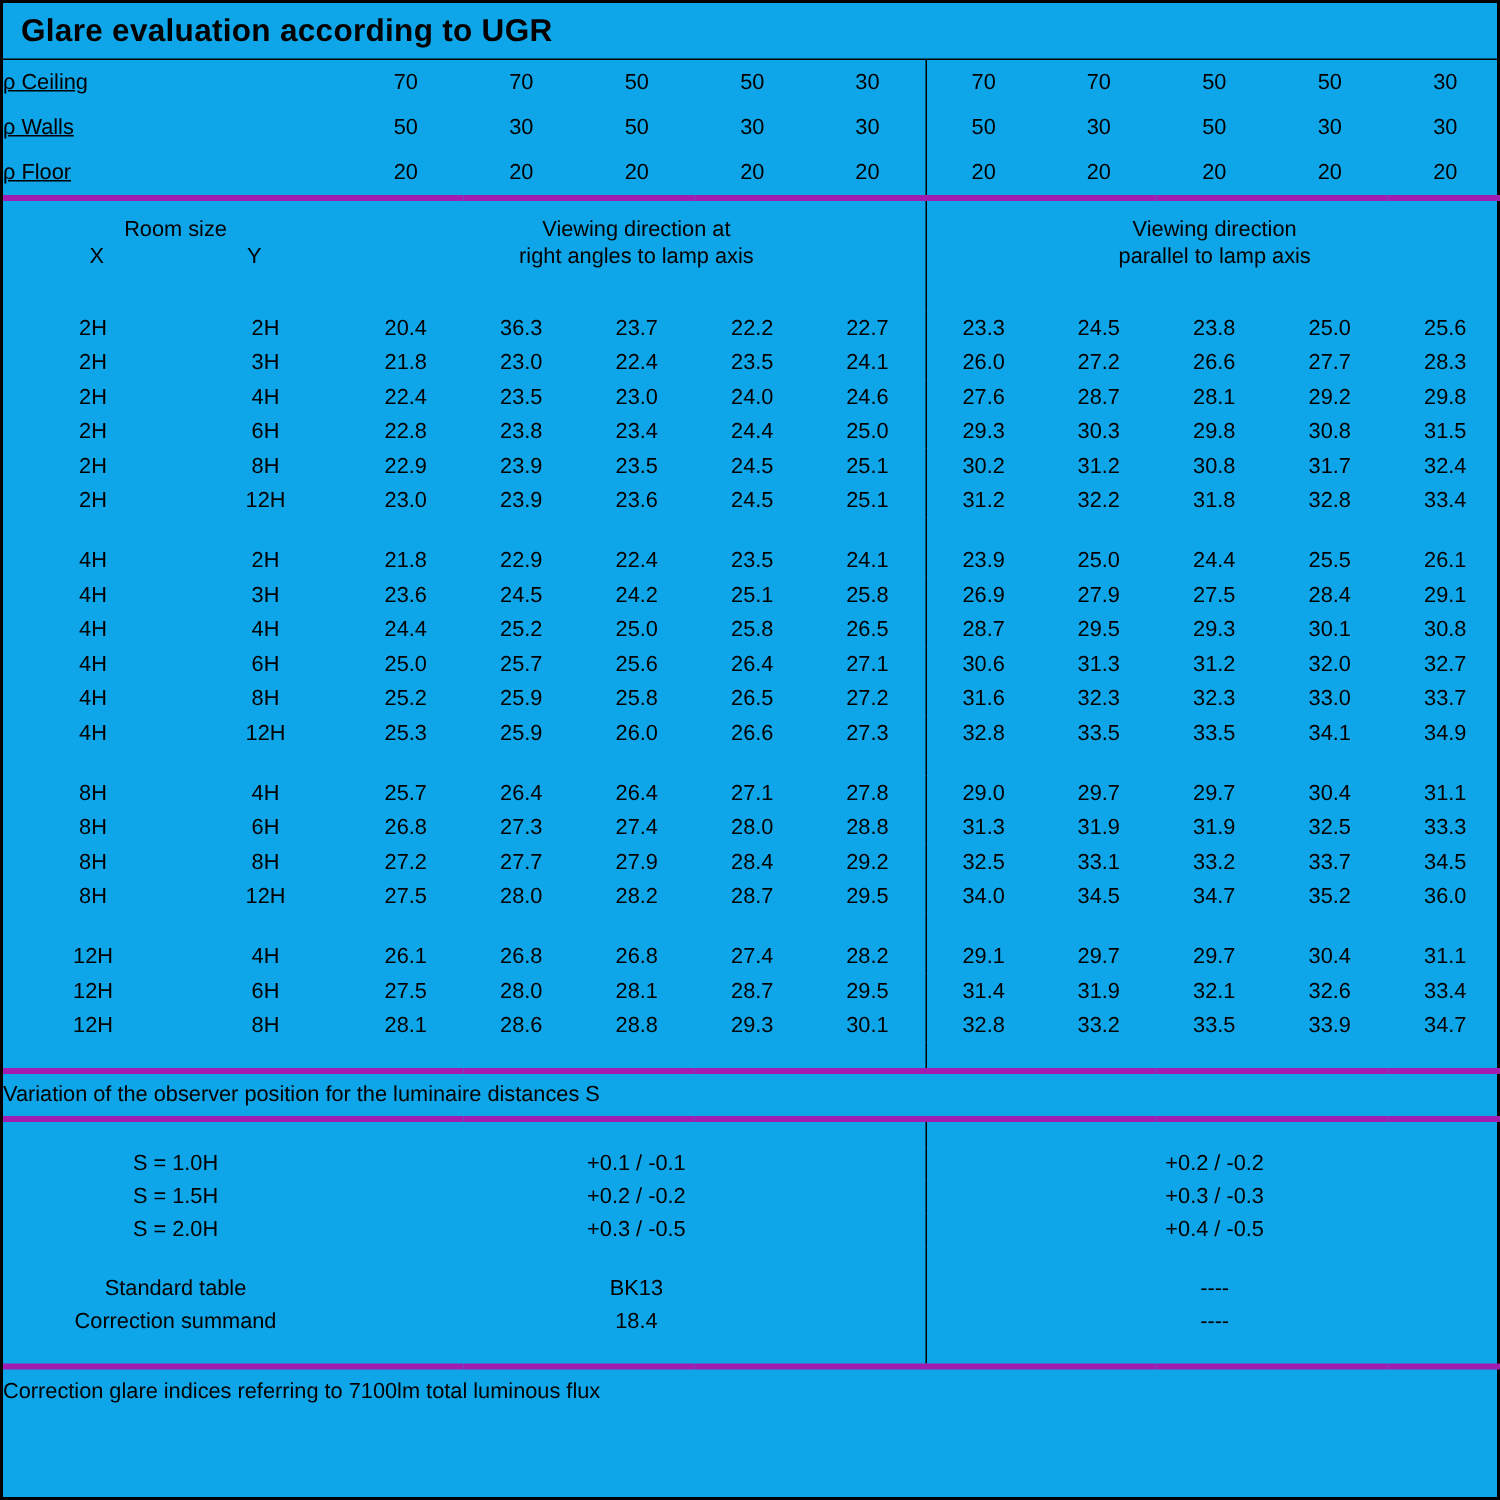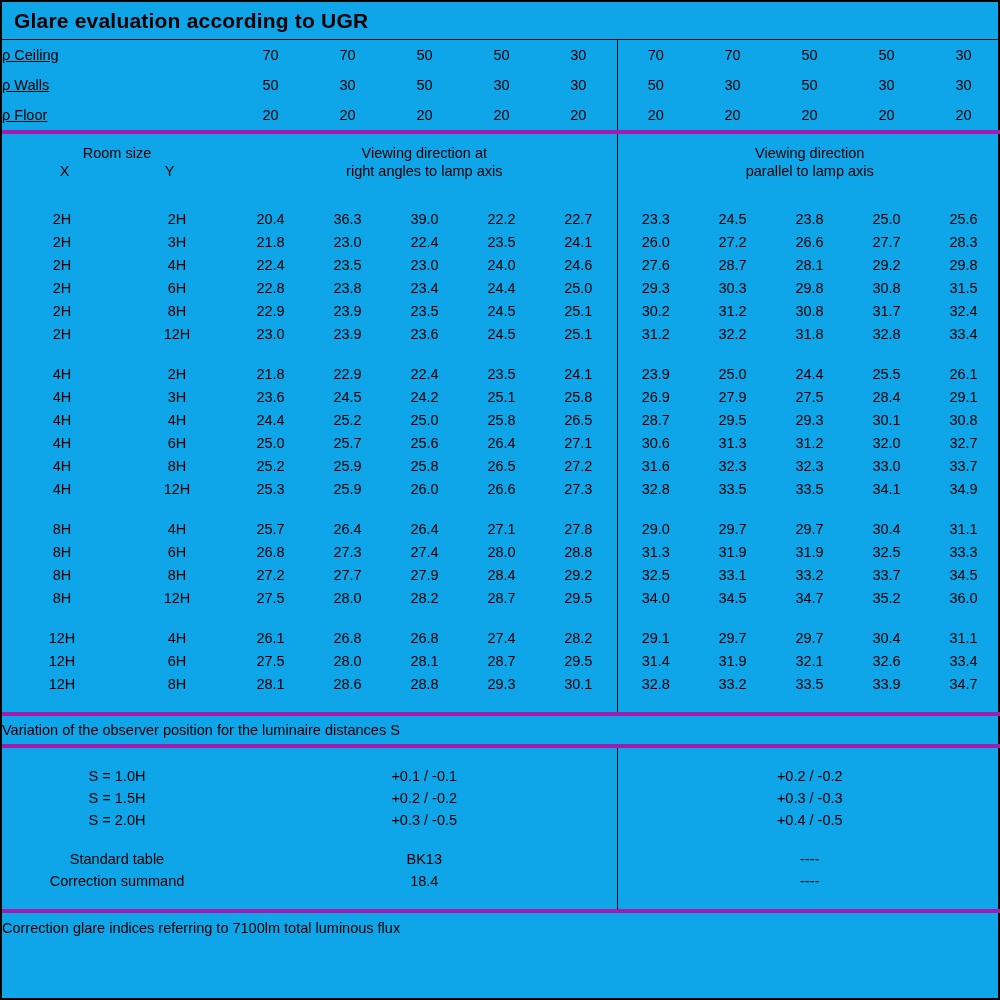--- a/index.html
+++ b/index.html
@@ -217,21 +217,21 @@
           <td></td>
         <td></td>
           <td></td>
       </tr>
 
       <tr class="data-row">
         <td class="rowlbl-x">2H</td>
         <td class="rowlbl-y">2H</td>
         <td class="num">20.4</td>
         <td class="num">36.3</td>
-        <td class="num">39.0</td>
+        <td class="num">23.7</td>
         <td class="num">22.2</td>
         <td class="num">22.7</td>
         <td class="num vline-left">23.3</td>
         <td class="num">24.5</td>
         <td class="num">23.8</td>
         <td class="num">25.0</td>
         <td class="num">25.6</td>
       </tr>
       <tr class="data-row">
         <td class="rowlbl-x">2H</td>

